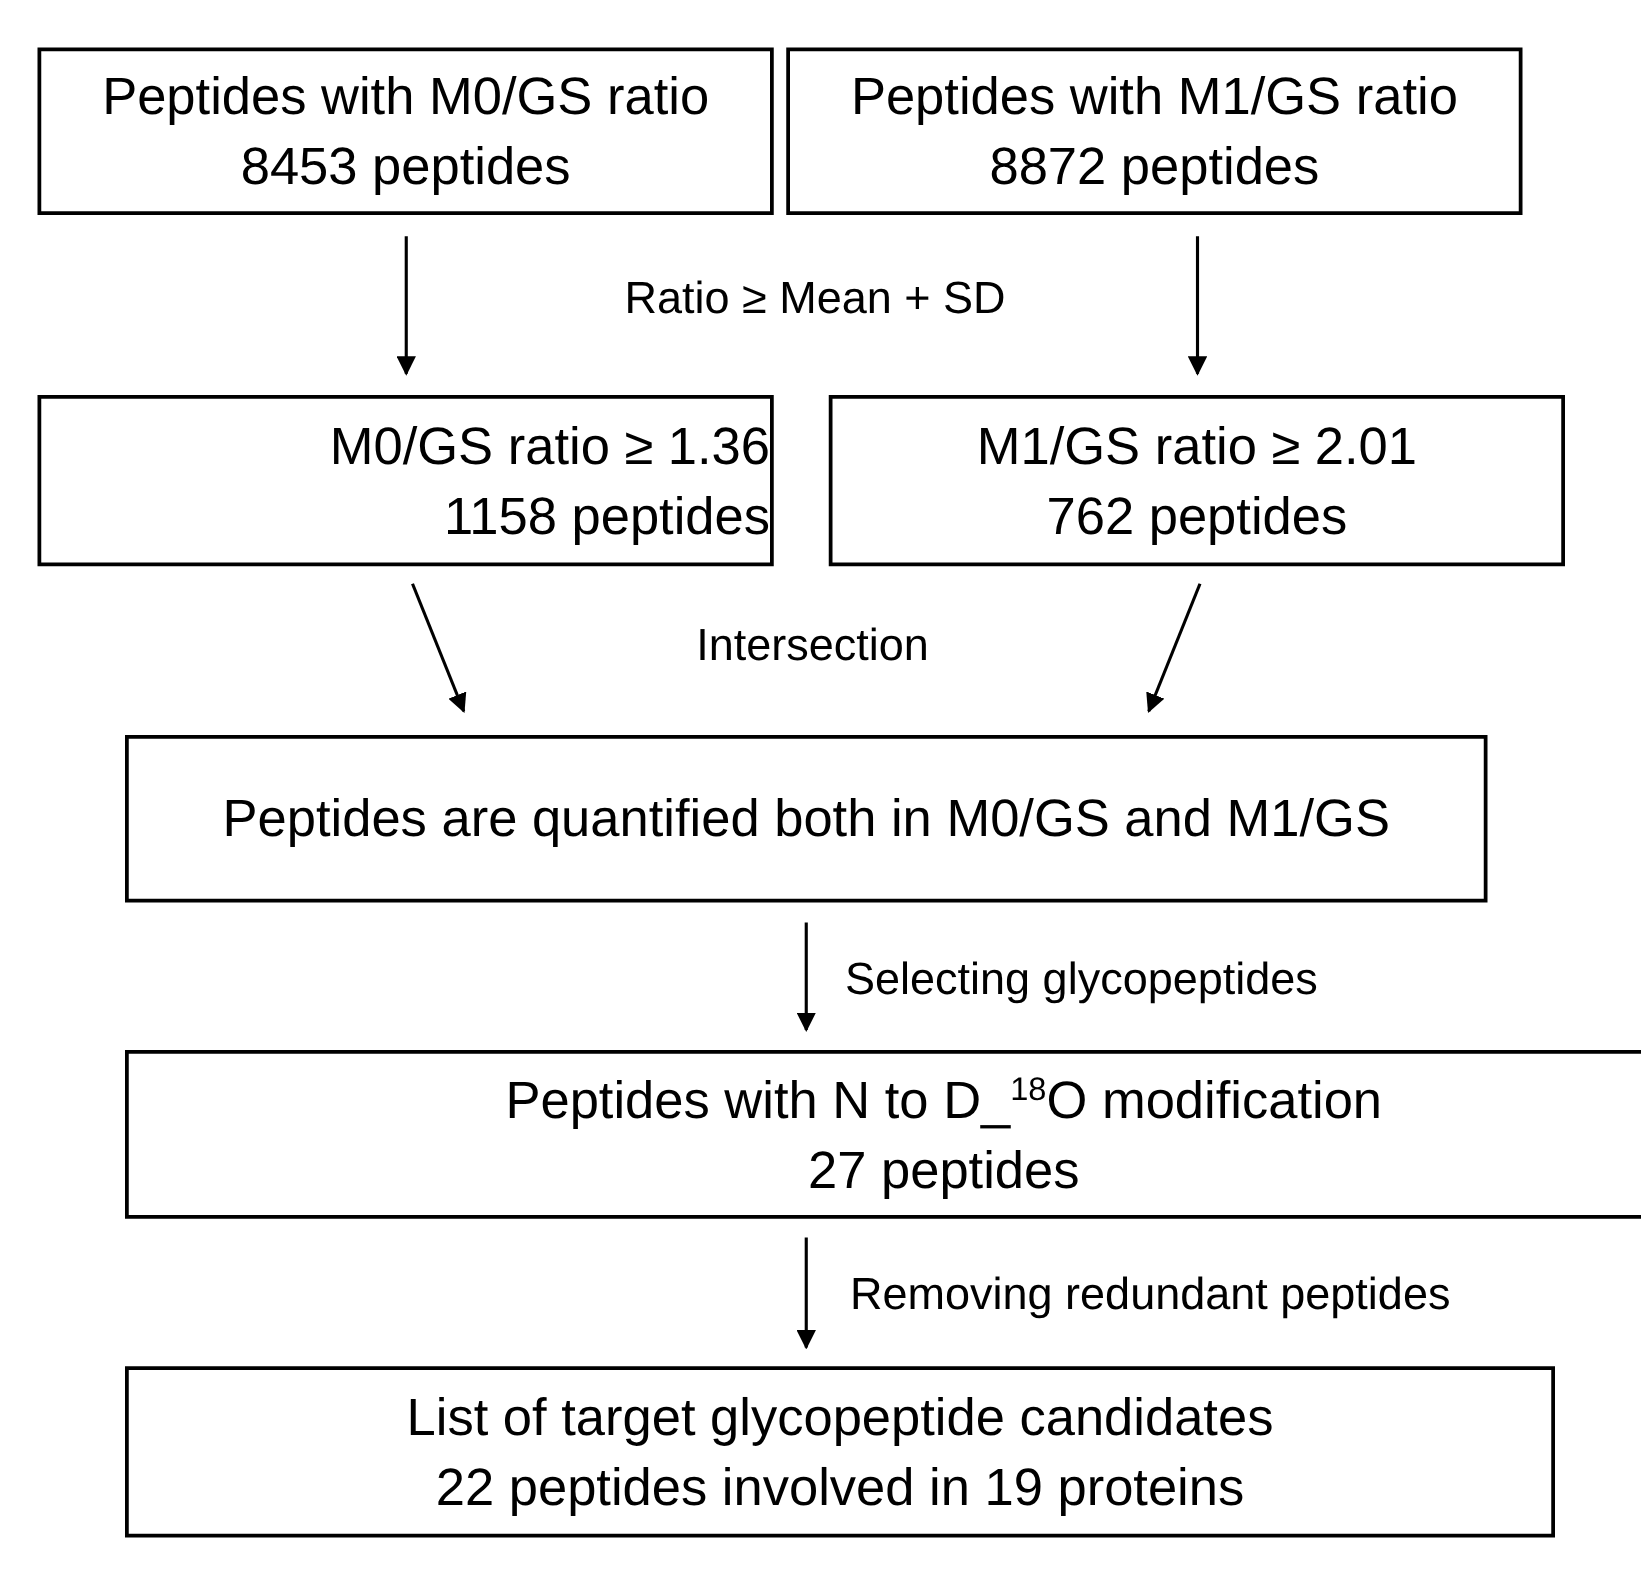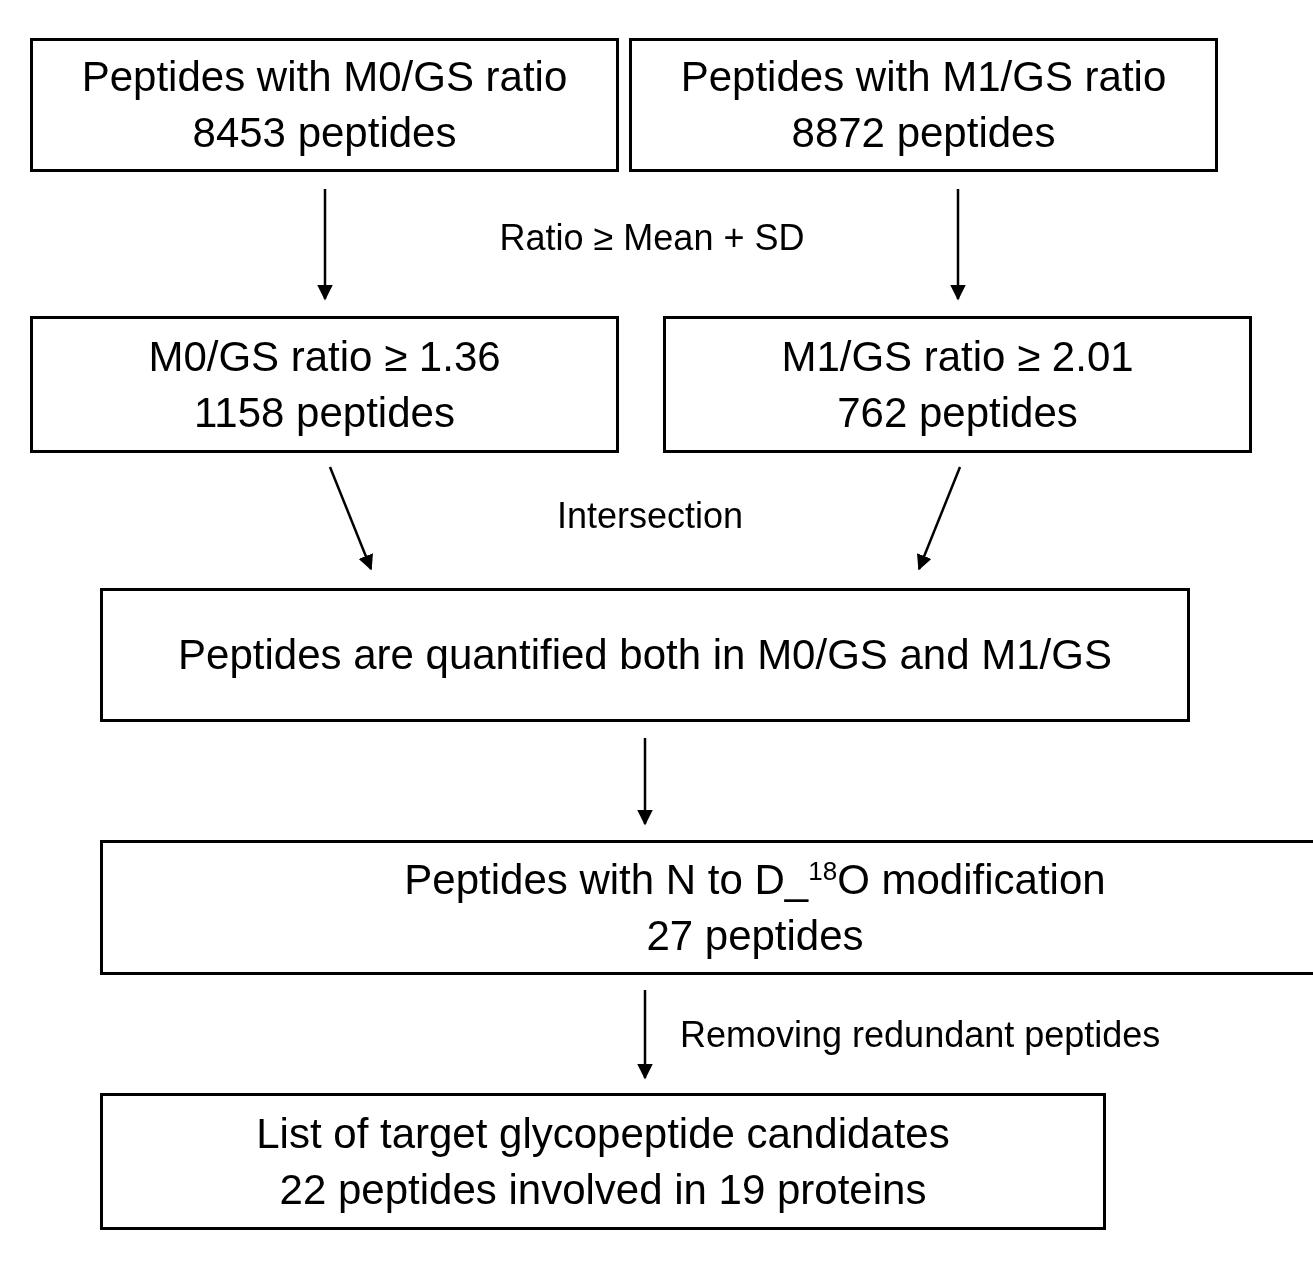--- a/index.html
+++ b/index.html
@@ -54,25 +54,25 @@
     width: 1313px;
     height: 1268px;
     color: var(--ink);
     pointer-events: none;
   }
   svg.connectors line { stroke: currentColor; stroke-width: 2.5; }
 
   
   #box-m0-input     { left: 30px;  top: 38px;   width: 589px;  height: 134px; text-align: right; }
   #box-m1-input     { left: 629px; top: 38px;   width: 589px;  height: 134px; }
-  #box-m0-filtered  { left: 30px;  top: 316px;  width: 589px;  height: 137px; }
+  #box-m0-filtered  { left: 30px;  top: 316px;  width: 589px;  height: 137px; align-items: flex-end; }
   #box-m1-filtered  { left: 663px; top: 316px;  width: 589px;  height: 137px; }
   #box-both         { left: 100px; top: 588px;  width: 1090px; height: 134px; }
   #box-modification { left: 100px; top: 840px;  width: 1310px; height: 135px; }
-  #box-final        { left: 100px; top: 1093px; width: 1006px; height: 137px; text-align: center; }
+  #box-final        { left: 100px; top: 1093px; width: 1144px; height: 137px; text-align: center; }
 
   
   #label-threshold    { left: 652px; top: 238px; }
   #label-intersection { left: 650px; top: 516px; }
   #label-selecting    { left: 676px; top: 783px; }
   #label-removing     { left: 680px; top: 1035px; }
 </style>
 </head>
 <body>
 
@@ -113,20 +113,21 @@
     <div class="line">M1/GS ratio ≥ 2.01</div>
     <div class="line">762 peptides</div>
   </div>
 
   <div class="arrow-label centered" id="label-intersection">Intersection</div>
 
   <div class="flow-box" id="box-both">
     <div class="line">Peptides are quantified both in M0/GS and M1/GS</div>
   </div>
 
+  <div class="arrow-label left-anchored" id="label-selecting">Selecting glycopeptides</div>
 
   <div class="flow-box" id="box-modification">
     <div class="line"><span>Peptides with N to D_</span><sup>18</sup><span>O modification</span></div>
     <div class="line">27 peptides</div>
   </div>
 
   <div class="arrow-label left-anchored" id="label-removing">Removing redundant peptides</div>
 
   <div class="flow-box" id="box-final">
     <div class="line">List of target glycopeptide candidates</div>

